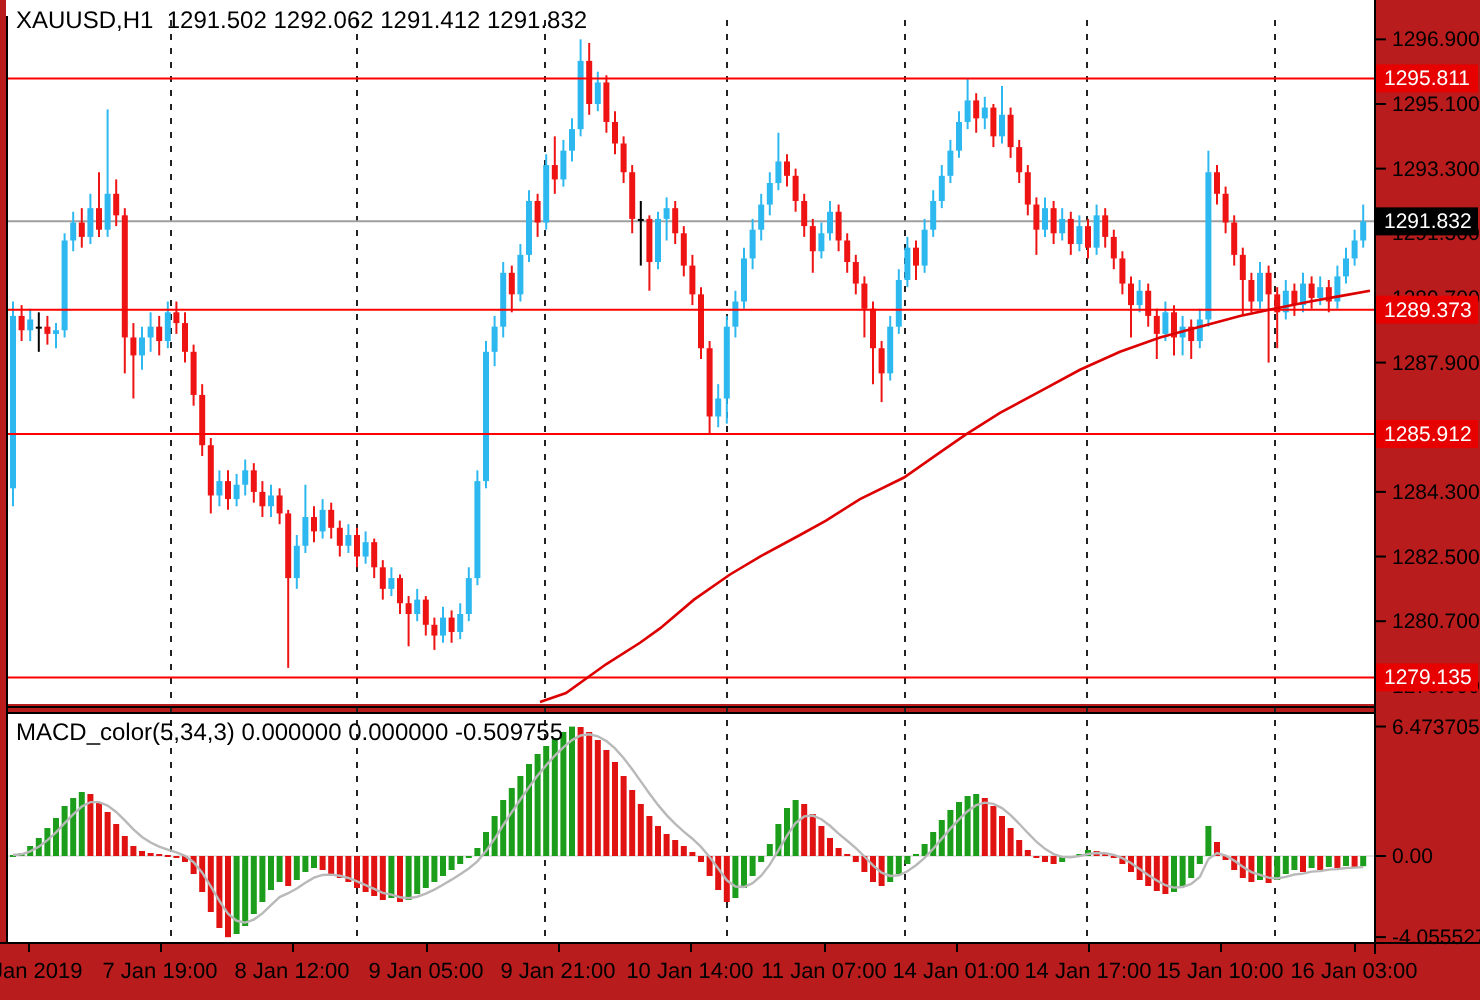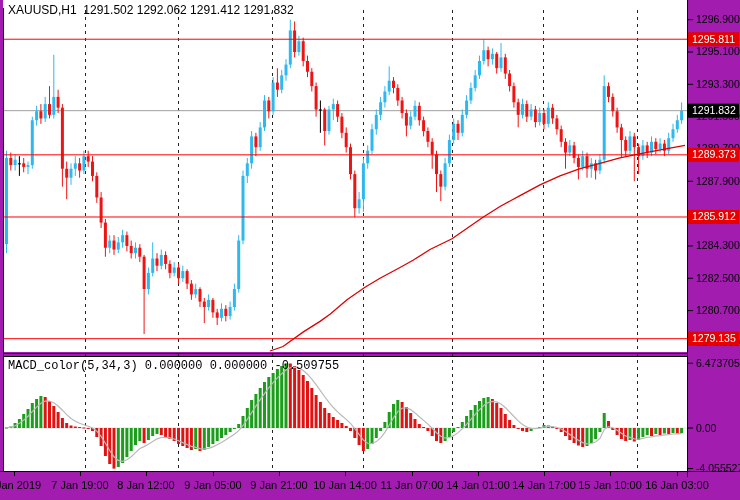--- a/index.html
+++ b/index.html
@@ -1,19 +1,19 @@
 <!DOCTYPE html>
 <html><head>
 <meta charset="utf-8">
 <style>
   html,body{margin:0;padding:0;background:#fff;}
-  #terminal{position:relative;width:740px;height:500px;background:#a21caf;overflow:hidden;
+  #terminal{position:relative;width:740px;height:500px;background:#b91c1c;overflow:hidden;
     font-family:"Liberation Sans",sans-serif;}
   #chart-title{position:absolute;left:8px;top:3px;font-size:12px;color:#000;white-space:pre;z-index:5;}
-  #macd-title{position:absolute;left:8px;top:359px;font-size:12px;color:#000;white-space:pre;z-index:5;font-family:Liberation Mono, monospace;}
+  #macd-title{position:absolute;left:8px;top:359px;font-size:12px;color:#000;white-space:pre;z-index:5;}
   svg{position:absolute;left:0;top:0;}
   text{font-family:"Liberation Sans",sans-serif;}
 </style>
 </head>
 <body>
 
 <div id="terminal">
   <div id="chart-title">XAUUSD,H1  1291.502 1292.062 1291.412 1291.832</div>
   <div id="macd-title">MACD_color(5,34,3) 0.000000 0.000000 -0.509755</div>
   <svg id="chart" width="740" height="500" viewBox="0 0 740 500">

